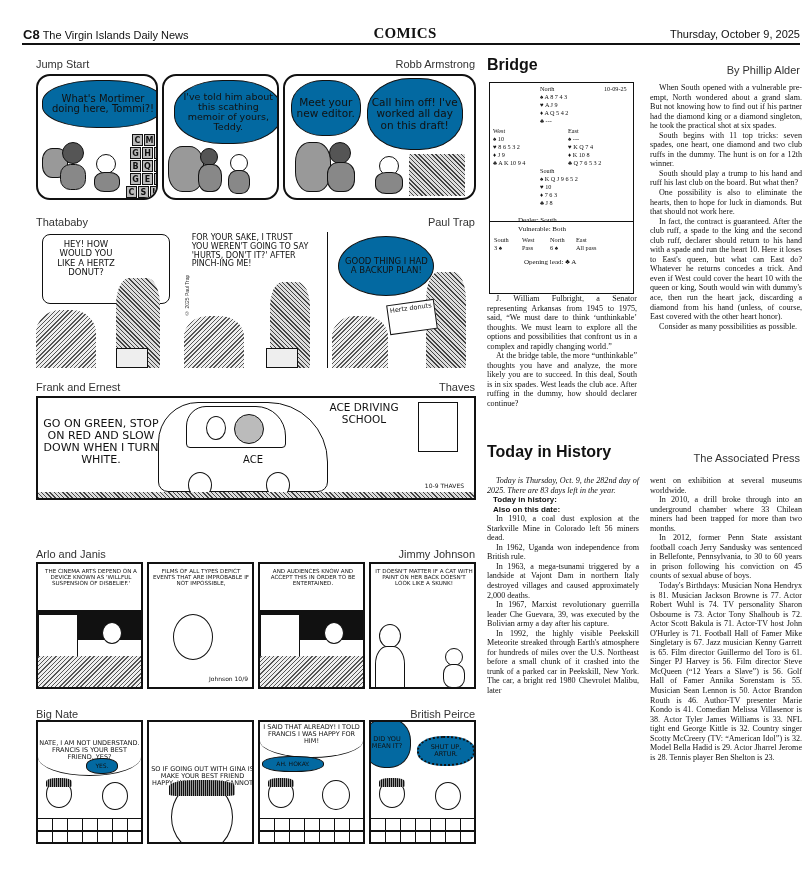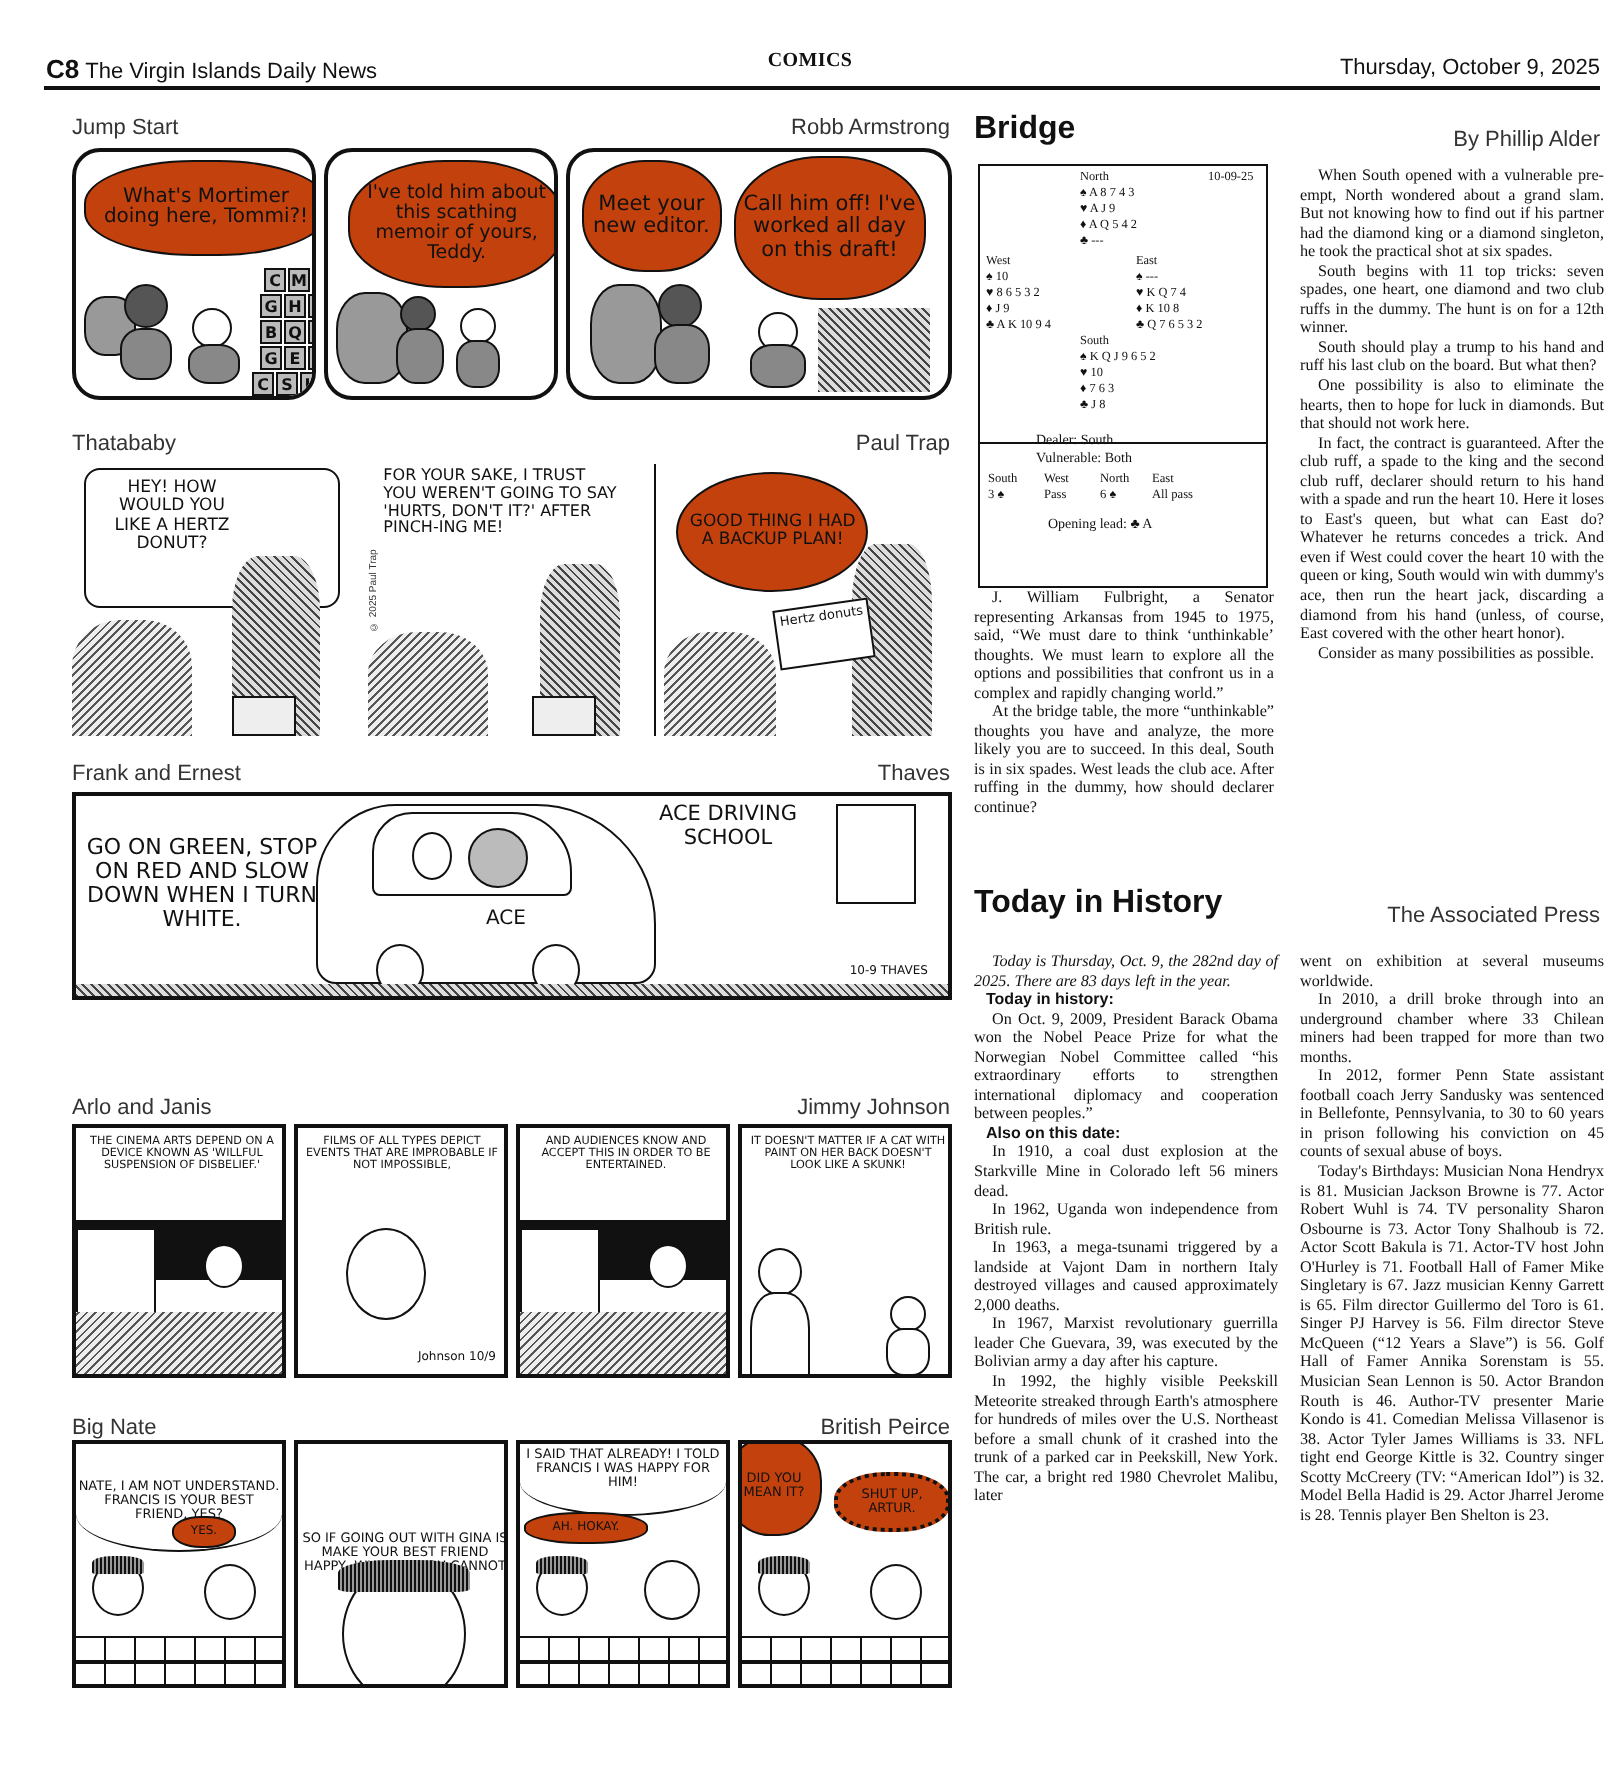--- a/index.html
+++ b/index.html
@@ -1,31 +1,31 @@
 <!DOCTYPE html>
 <html><head>
 <meta charset="utf-8">
 <style>
   * { box-sizing: border-box; margin: 0; padding: 0; }
   html, body { width: 810px; height: 886px; background: #fff; overflow: hidden; }
   body { position: relative; font-family: "Liberation Serif", serif; color: #111; }
   .hdr { position: absolute; top: 0; left: 0; width: 810px; height: 46px; }
   .hdr .left { position: absolute; left: 23px; top: 27px; font-family: "Liberation Sans", sans-serif; font-size: 11px; color: #111; white-space: nowrap; }
   .hdr .left .pg { font-weight: bold; font-size: 13px; margin-right: 3px; }
-  .hdr .center { position: absolute; left: 0; width: 810px; top: 25px; text-align: center; font-family: "Liberation Serif", serif; font-weight: bold; font-size: 10px; letter-spacing: 0.2px; }
+  .hdr .center { position: absolute; left: 0; width: 810px; top: 25px; text-align: center; font-family: "Liberation Serif", serif; font-weight: bold; font-size: 15px; letter-spacing: 0.2px; }
   .hdr .right { position: absolute; right: 10px; top: 28px; font-family: "Liberation Sans", sans-serif; font-size: 11px; }
   .hdr .rule { position: absolute; left: 22px; right: 10px; top: 43px; height: 2px; background: #111; }
 
   
   .strip-title { position: absolute; font-family: "Liberation Sans", sans-serif; font-size: 11px; color: #333; }
   .strip-author { position: absolute; font-family: "Liberation Sans", sans-serif; font-size: 11px; color: #333; text-align: right; }
   .strip { position: absolute; display: flex; gap: 4px; }
   .panel { position: relative; border: 2px solid #111; background: #fff; overflow: hidden; flex: 1; }
   .panel.rounded { border-radius: 14px; }
-  .bubble { position: absolute; background: #c2410c; border: 1.6px solid #111; border-radius: 45%; text-align: center; font-family: "DejaVu Sans", sans-serif; color: #111; display: flex; align-items: center; justify-content: center; line-height: 1.05; padding: 3px; }
+  .bubble { position: absolute; background: #0369a1; border: 1.6px solid #111; border-radius: 45%; text-align: center; font-family: "DejaVu Sans", sans-serif; color: #111; display: flex; align-items: center; justify-content: center; line-height: 1.05; padding: 3px; }
   .caption { position: absolute; font-family: "DejaVu Sans", sans-serif; text-align: center; line-height: 1.1; color: #111; }
   .hatch { position: absolute; background: repeating-linear-gradient(45deg, #444 0 1px, #ddd 1px 3px); }
   .hatch2 { position: absolute; background: repeating-linear-gradient(-45deg, #555 0 1px, #eee 1px 3px); }
   .solid { position: absolute; background: #111; }
   .fig { position: absolute; border: 1.5px solid #111; background: #fff; }
   .head { position: absolute; border: 1.5px solid #111; background: #fff; border-radius: 50%; }
   .hair { position: absolute; background: repeating-linear-gradient(90deg, #111 0 1px, #999 1px 2px); border-radius: 40% 40% 10% 10%; }
   .block { position: absolute; border: 1px solid #111; background: #bbb; font-family: "DejaVu Sans", sans-serif; font-weight: bold; font-size: 8px; text-align: center; line-height: 11px; color: #111; }
   .wall { position: absolute; left: 0; right: 0; bottom: 0; height: 24px; background:
       repeating-linear-gradient(90deg, #fff 0 14px, #111 14px 15px),
@@ -258,21 +258,20 @@
   <p>In fact, the contract is guaranteed. After the club ruff, a spade to the king and the second club ruff, declarer should return to his hand with a spade and run the heart 10. Here it loses to East's queen, but what can East do? Whatever he returns concedes a trick. And even if West could cover the heart 10 with the queen or king, South would win with dummy's ace, then run the heart jack, discarding a diamond from his hand (unless, of course, East covered with the other heart honor).</p>
   <p>Consider as many possibilities as possible.</p>
 </div>
 
 <div class="sec-title" style="left:487px;top:443px;">Today in History</div>
 <div class="byline" style="right:10px;top:452px;">The Associated Press</div>
 
 <div class="col-text" style="left:487px;top:476px;width:152px;">
   <p class="it">Today is Thursday, Oct. 9, the 282nd day of 2025. There are 83 days left in the year.</p>
   <p class="sub">Today in history:</p>
-  <p>On Oct. 9, 2009, President Barack Obama won the Nobel Peace Prize for what the Norwegian Nobel Committee called “his extraordinary efforts to strengthen international diplomacy and cooperation between peoples.”</p>
   <p class="sub">Also on this date:</p>
   <p>In 1910, a coal dust explosion at the Starkville Mine in Colorado left 56 miners dead.</p>
   <p>In 1962, Uganda won independence from British rule.</p>
   <p>In 1963, a mega-tsunami triggered by a landside at Vajont Dam in northern Italy destroyed villages and caused approximately 2,000 deaths.</p>
   <p>In 1967, Marxist revolutionary guerrilla leader Che Guevara, 39, was executed by the Bolivian army a day after his capture.</p>
   <p>In 1992, the highly visible Peekskill Meteorite streaked through Earth's atmosphere for hundreds of miles over the U.S. Northeast before a small chunk of it crashed into the trunk of a parked car in Peekskill, New York. The car, a bright red 1980 Chevrolet Malibu, later</p>
 </div>
 
 <div class="col-text" style="left:650px;top:476px;width:152px;">
   <p class="noind">went on exhibition at several museums worldwide.</p>

